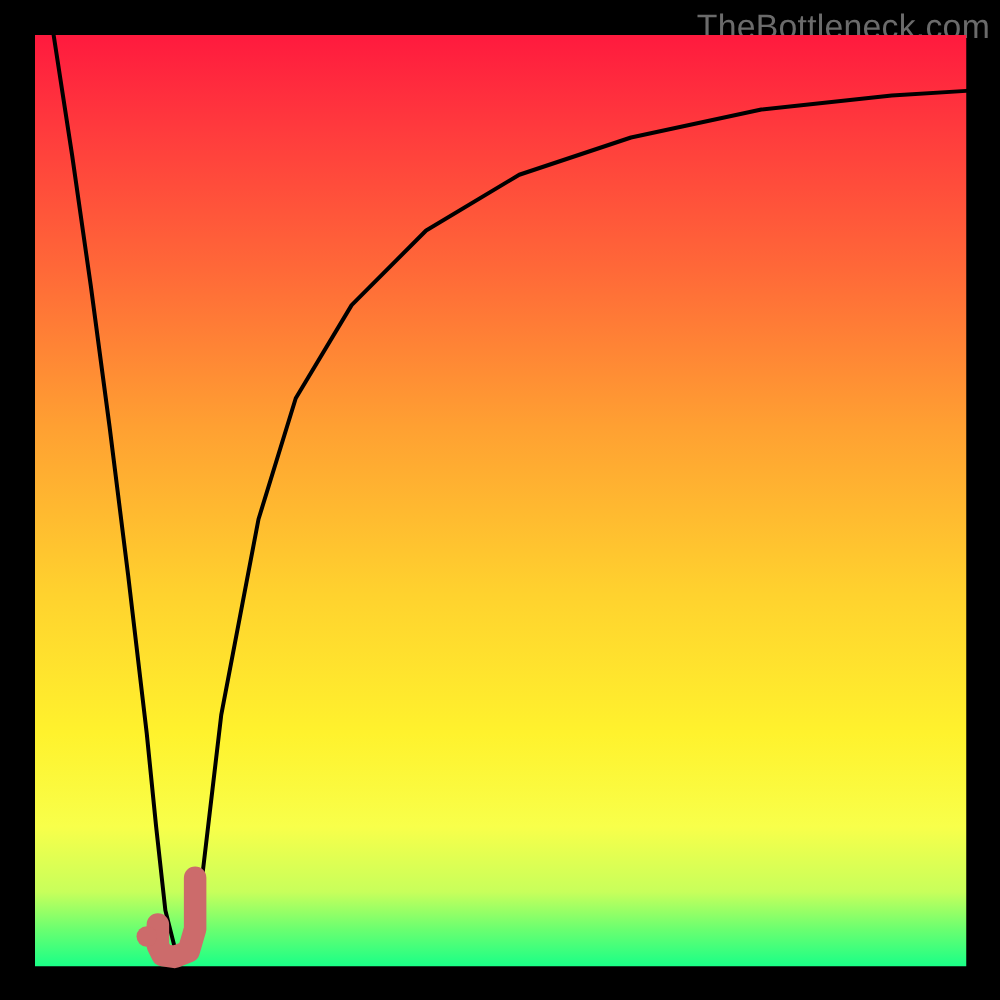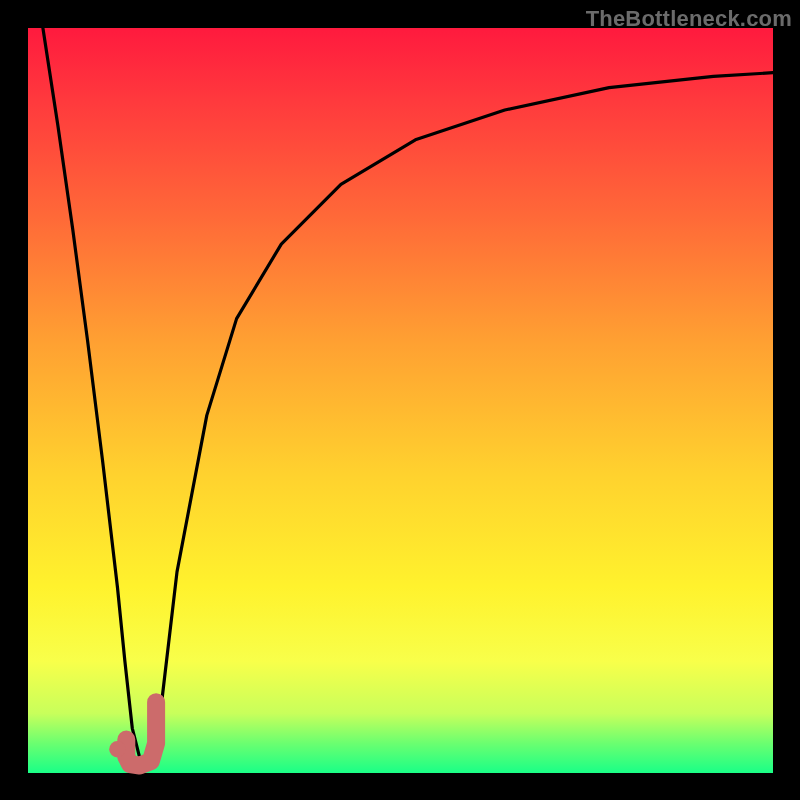--- a/index.html
+++ b/index.html
@@ -38,22 +38,22 @@
       #c8ff5b 92%,
       #6bff70 96%,
       #1aff87 100%
     );
   }
   .watermark {
     position: absolute;
     top: 6px;
     right: 8px;
     color: #6b6b6b;
-    font-size: 22px;
-    font-weight: 700;
+    font-size: 27px;
+    font-weight: 400;
     letter-spacing: 0.2px;
   }
   svg.curve {
     position: absolute;
     left: 0;
     top: 0;
     width: 745px;
     height: 745px;
     overflow: visible;
   }

